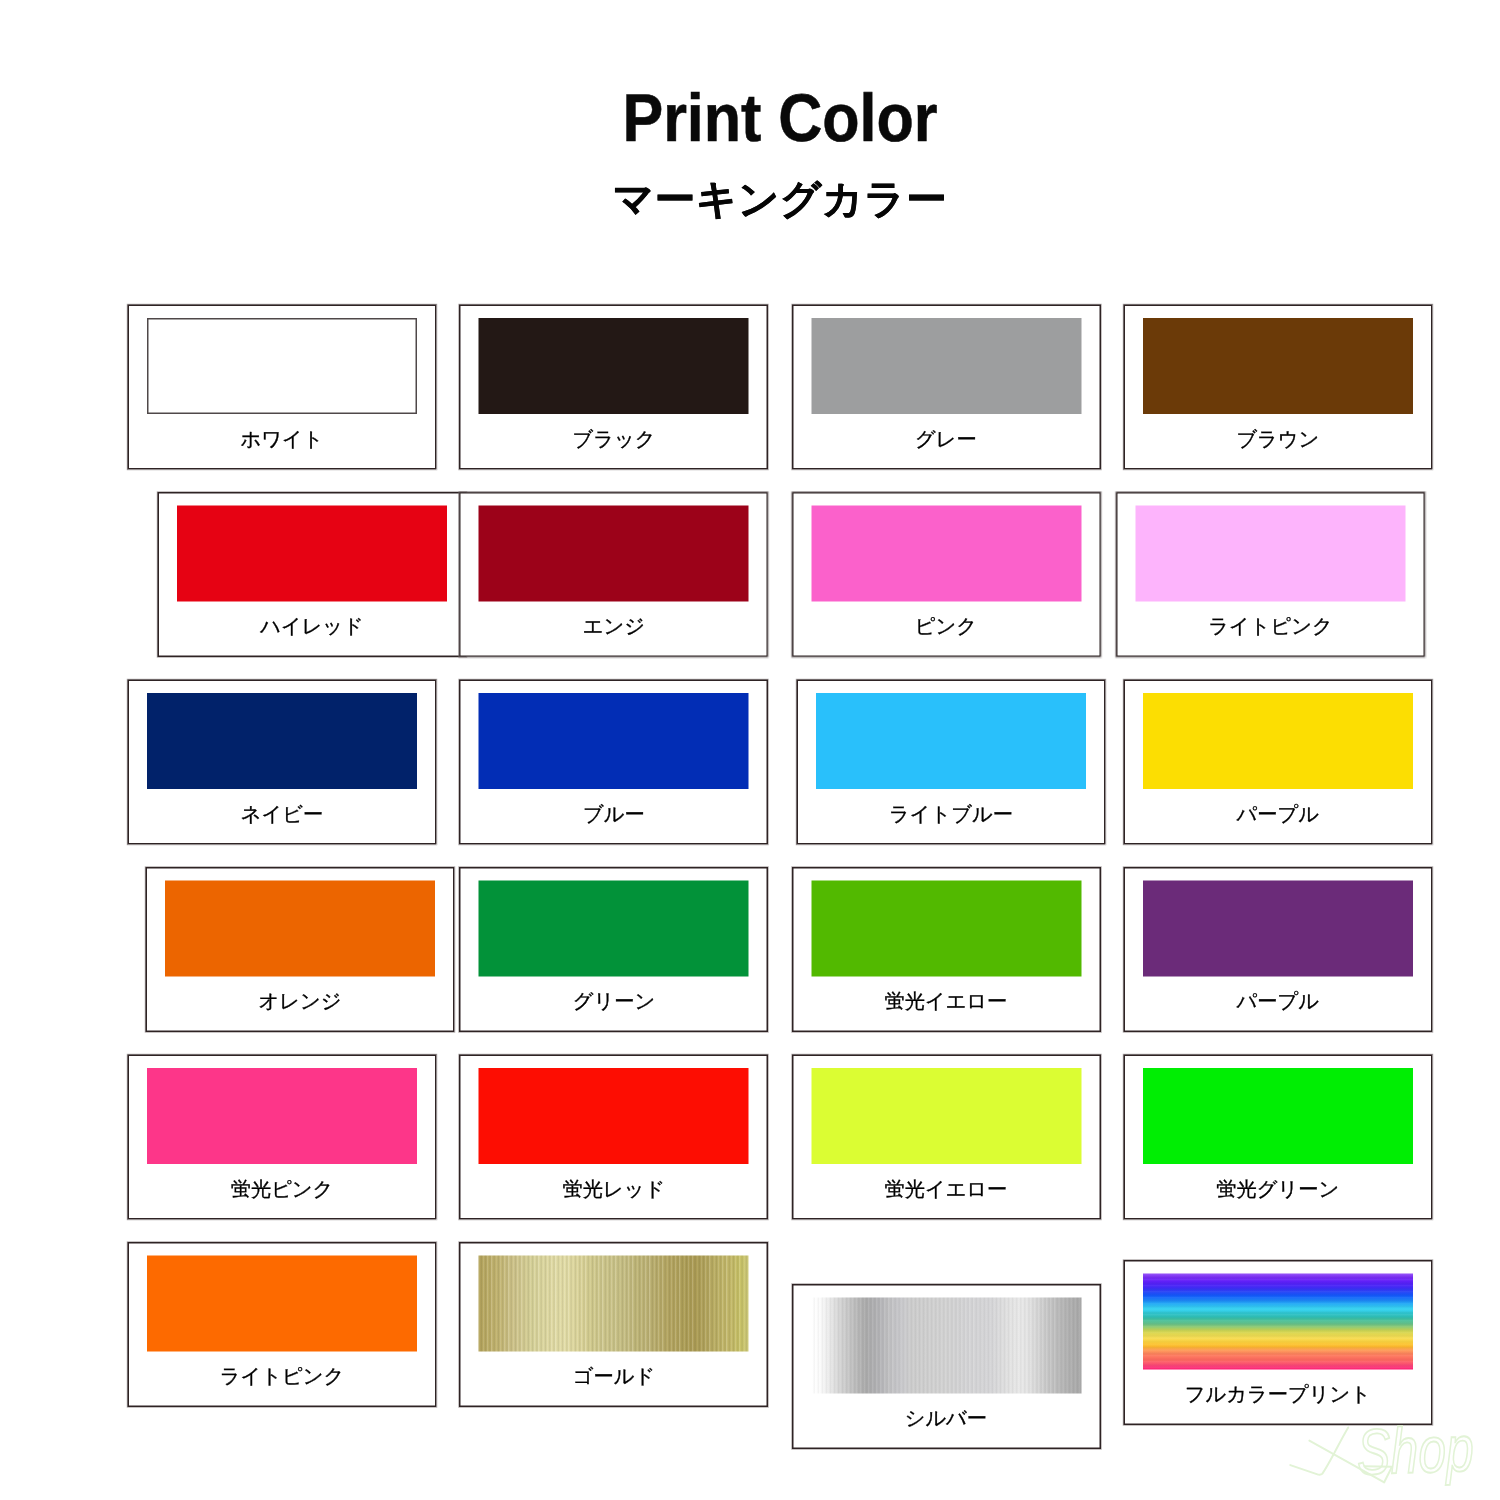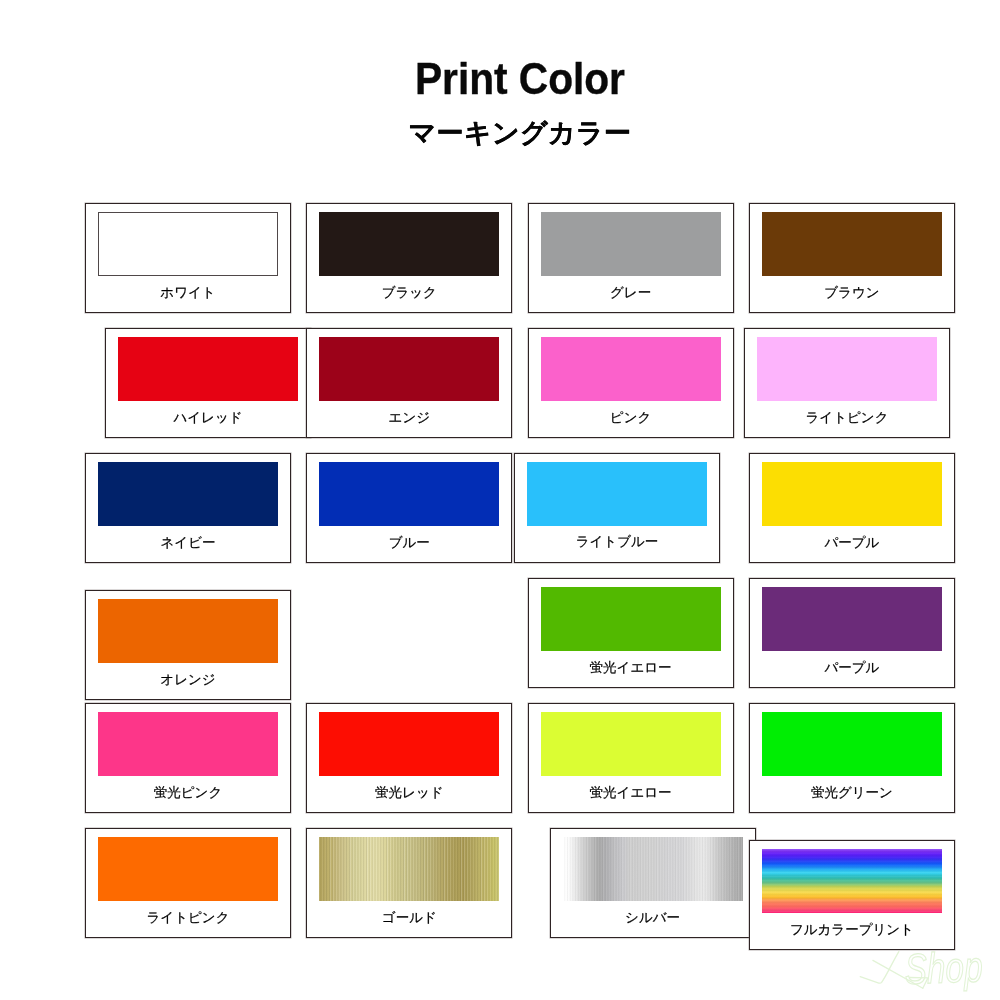--- a/index.html
+++ b/index.html
@@ -144,31 +144,35 @@
     <div class="label">ライトピンク</div>
   </div>
       <div class="card" style="left: 0px; top: 250px;">
     <div class="swatch" style="background: rgb(1, 34, 106);"></div>
     <div class="label">ネイビー</div>
   </div>
       <div class="card" style="left: 221.3px; top: 250px;">
     <div class="swatch" style="background: rgb(2, 45, 181);"></div>
     <div class="label">ブルー</div>
   </div>
-      <div class="card" style="left: 429px; top: 250px; font-family: Liberation Mono, monospace;">
+      <div class="card" style="left: 446px; top: 250px;">
     <div class="swatch" style="background: rgb(41, 192, 251);"></div>
     <div class="label">ライトブルー</div>
   </div>
       <div class="card" style="left: 663.9px; top: 250px;">
     <div class="swatch" style="background: rgb(252, 222, 2);"></div>
     <div class="label">パープル</div>
   </div>
-      <div class="card" style="left: 0px; top: 375px; margin-top: 12px;">
+      <div class="card" style="left: 12px; top: 375px;">
     <div class="swatch" style="background: rgb(236, 101, 0);"></div>
     <div class="label">オレンジ</div>
+  </div>
+      <div class="card" style="left: 221.3px; top: 375px;">
+    <div class="swatch" style="background: rgb(2, 146, 57);"></div>
+    <div class="label">グリーン</div>
   </div>
       <div class="card" style="left: 442.6px; top: 375px;">
     <div class="swatch" style="background: rgb(82, 185, 0);"></div>
     <div class="label">蛍光イエロー</div>
   </div>
       <div class="card" style="left: 663.9px; top: 375px;">
     <div class="swatch" style="background: rgb(107, 43, 121);"></div>
     <div class="label">パープル</div>
   </div>
       <div class="card" style="left: 0px; top: 500px;">
@@ -188,21 +192,21 @@
     <div class="label">蛍光グリーン</div>
   </div>
       <div class="card" style="left: 0px; top: 625px;">
     <div class="swatch" style="background: rgb(253, 106, 0);"></div>
     <div class="label">ライトピンク</div>
   </div>
       <div class="card" style="left: 221.3px; top: 625px;">
     <div class="swatch fill-gold"></div>
     <div class="label">ゴールド</div>
   </div>
-      <div class="card" style="left: 442.6px; top: 625px; margin-left: 22px;">
+      <div class="card" style="left: 442.6px; top: 653px;">
     <div class="swatch fill-silver"></div>
     <div class="label">シルバー</div>
   </div>
       <div class="card" style="left: 663.9px; top: 625px; margin-top: 12px;">
     <div class="swatch fill-rainbow"></div>
     <div class="label">フルカラープリント</div>
   </div>
     </div>
 
   <div class="wm">

